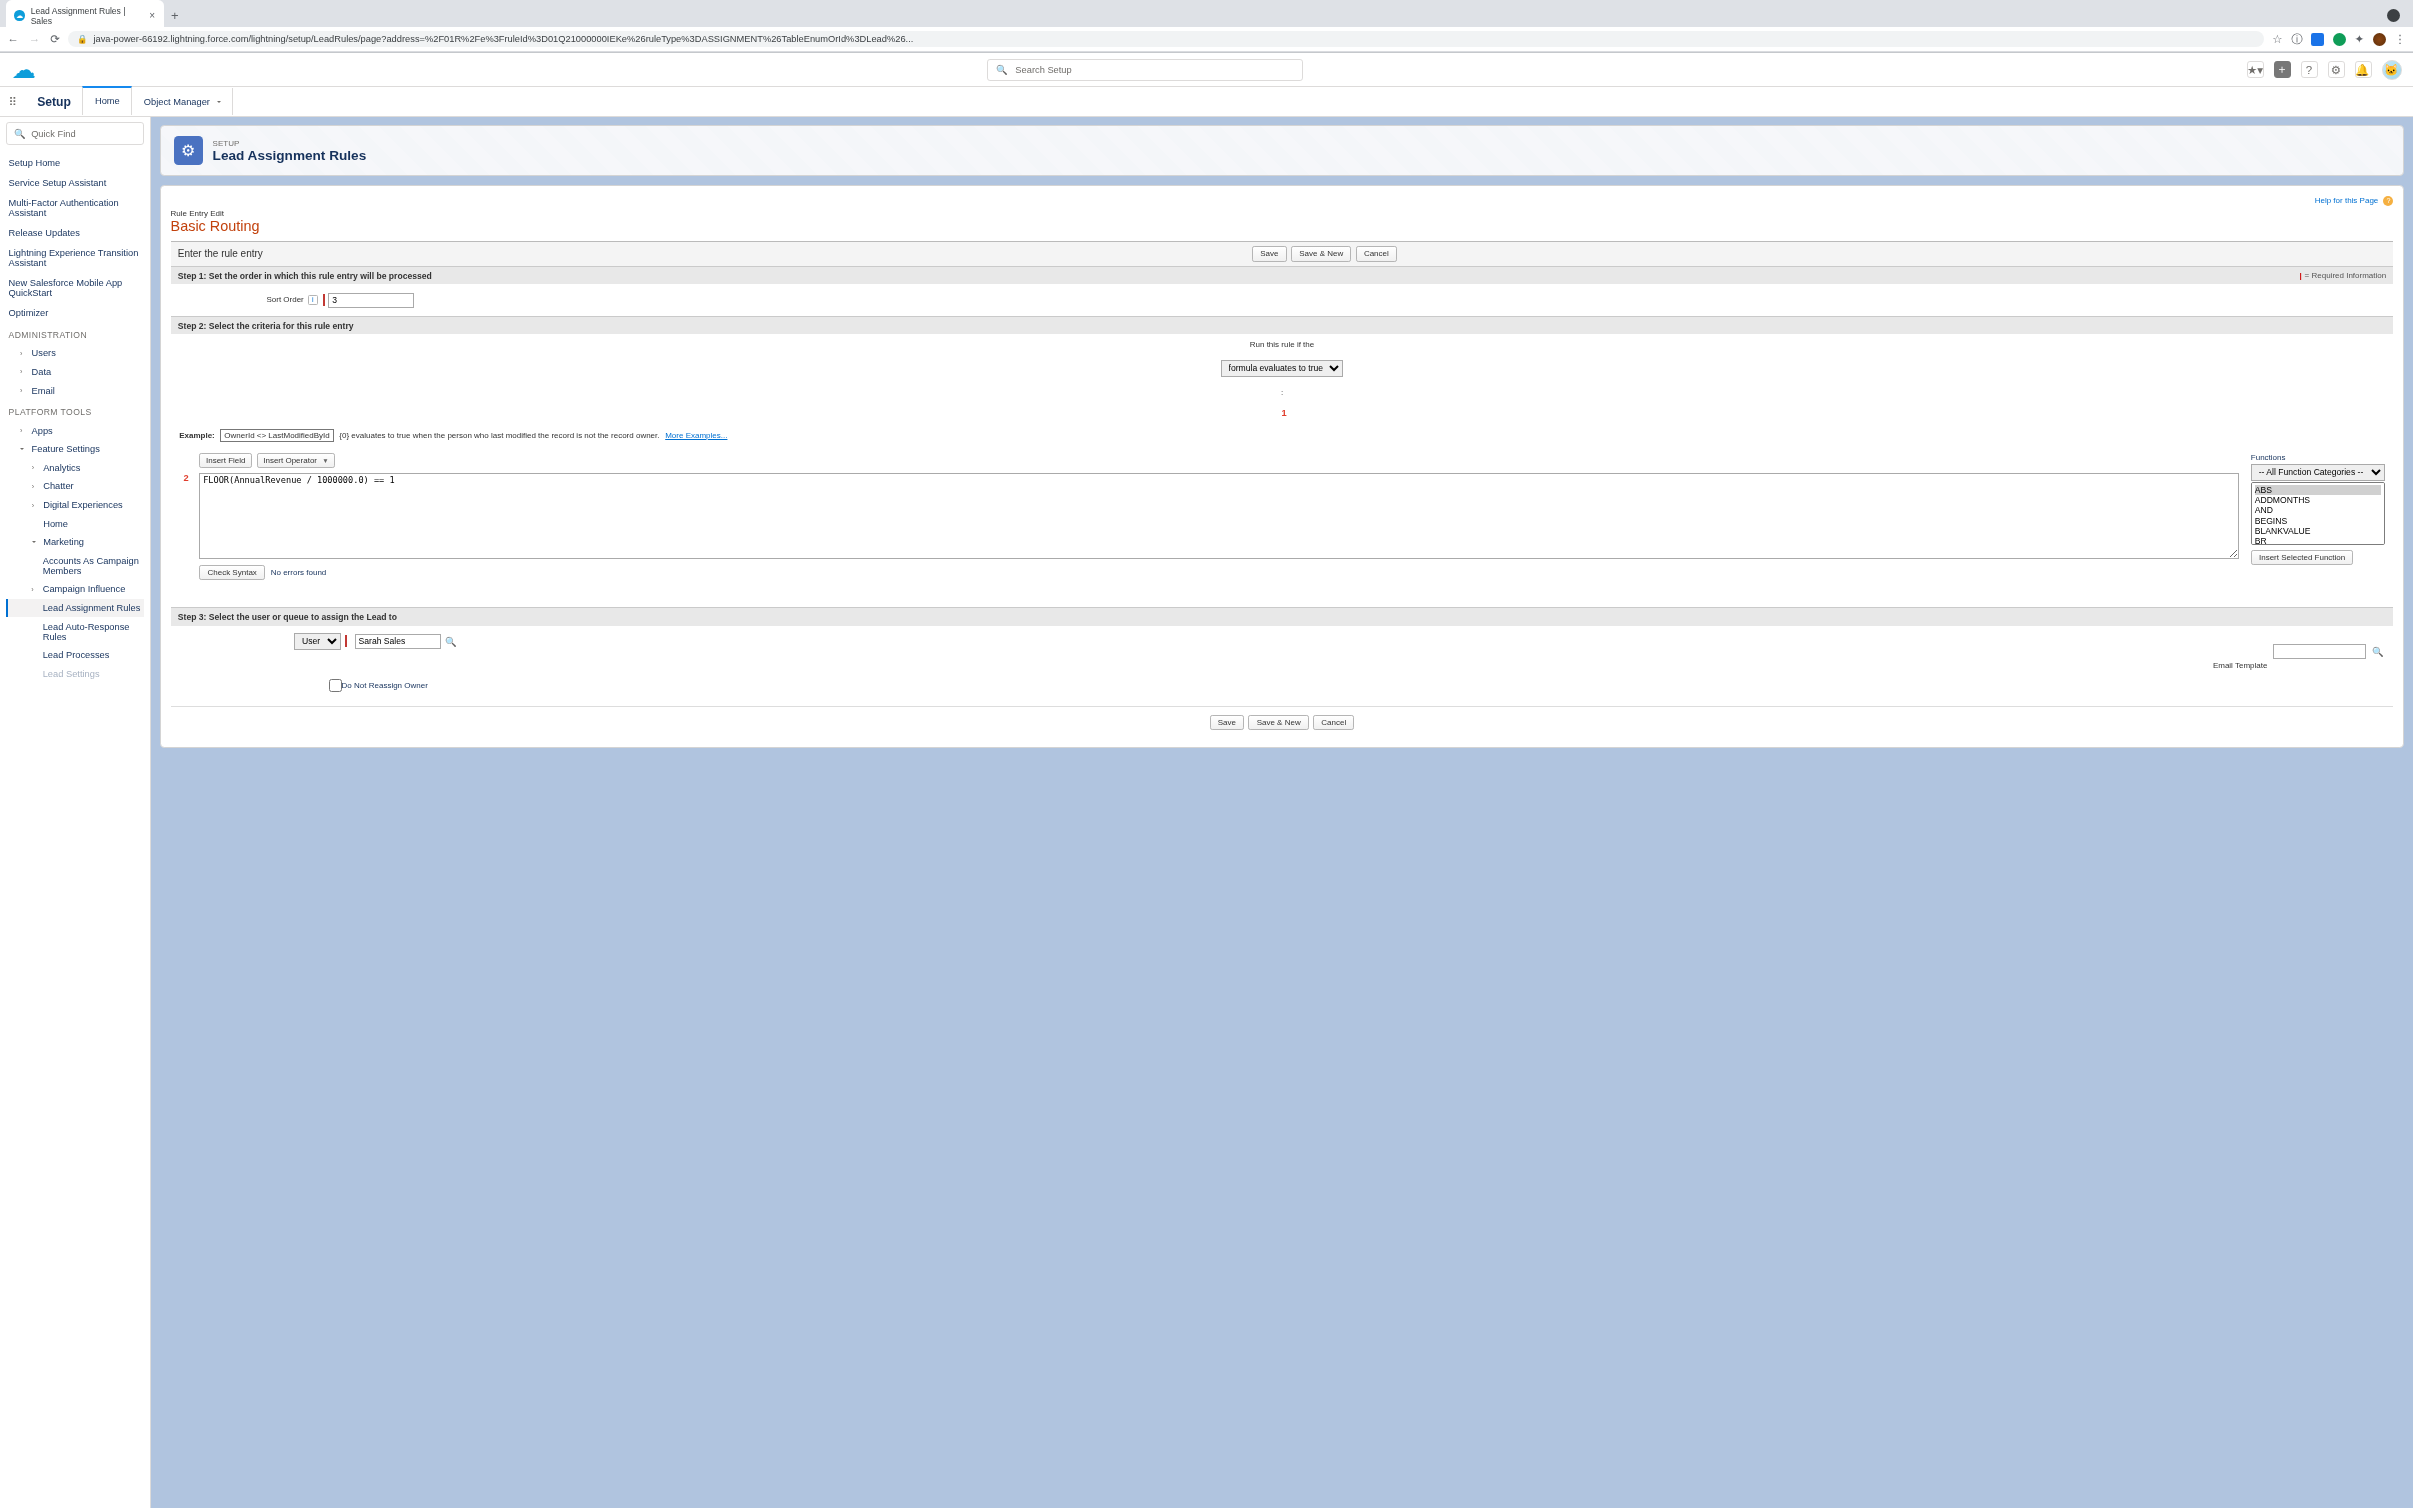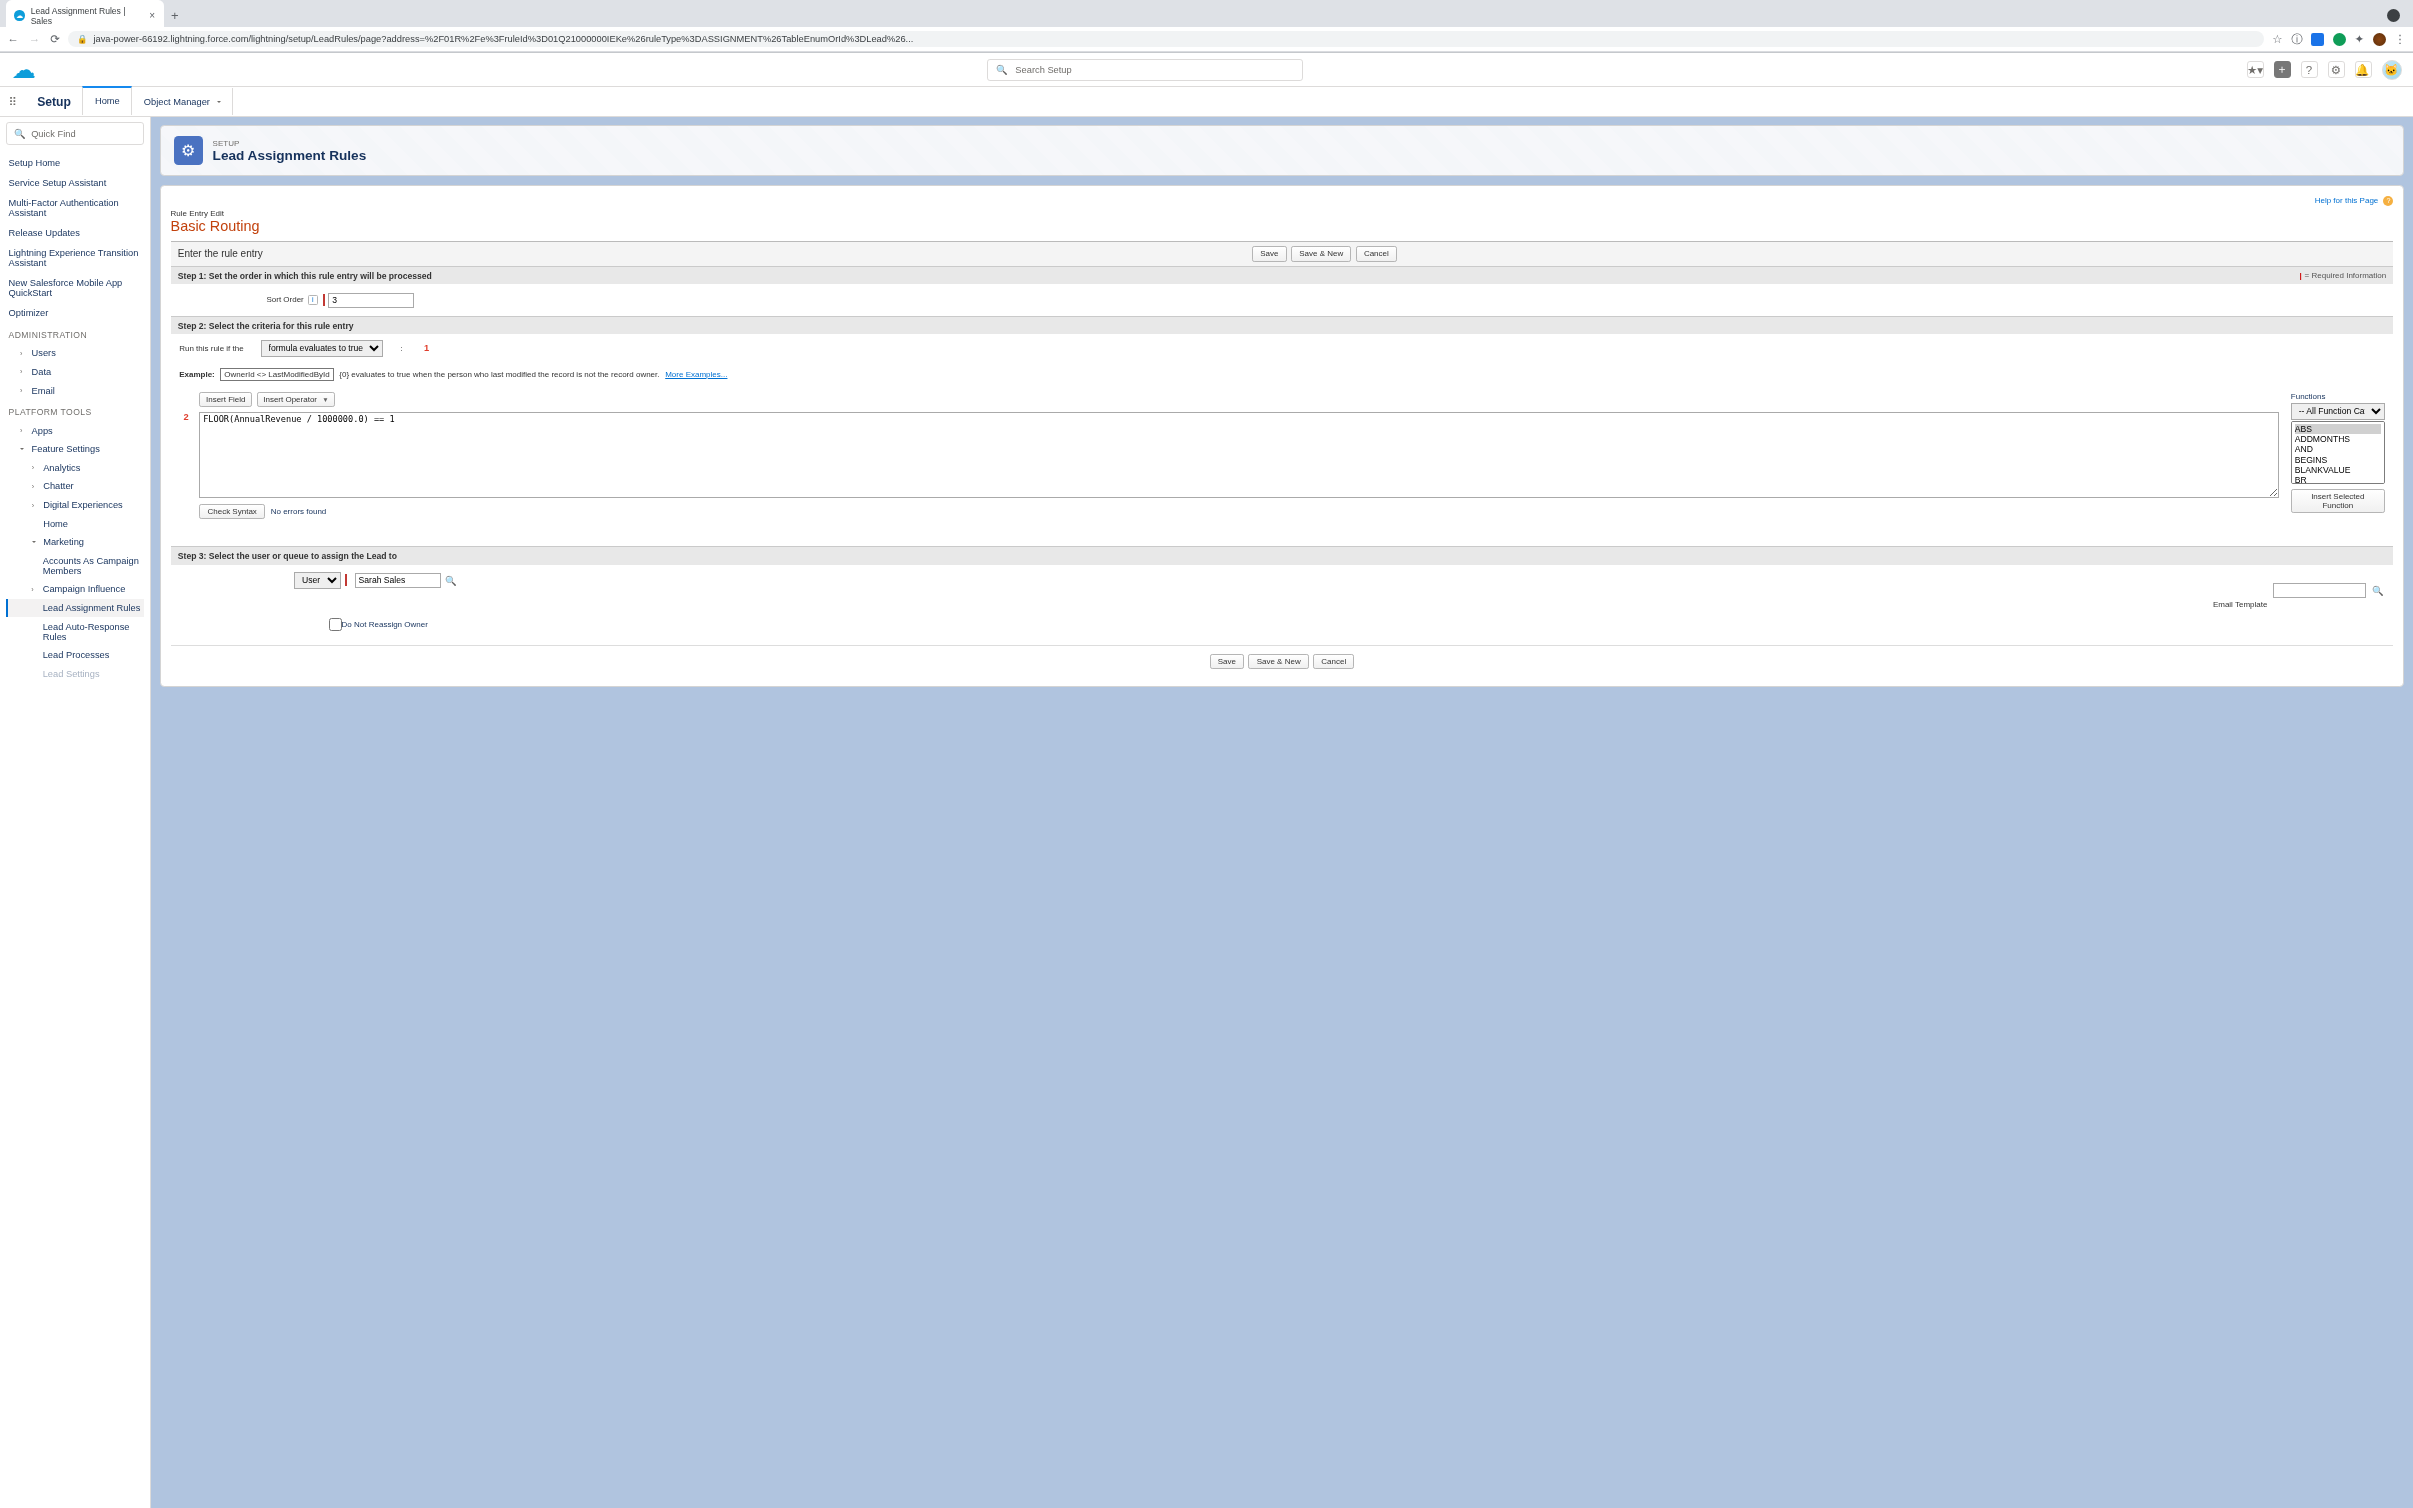--- a/index.html
+++ b/index.html
@@ -82,36 +82,36 @@
     .required-note { margin-left: auto; font-size: 8px; font-weight: 400; color: #555; }
     .required-note .bar { color: #c00; font-weight: 700; margin-right: 2.9px; }
     
     .form-row { padding: 8.6px; display: flex; align-items: center; }
     .form-label { width: 144px; text-align: right; font-size: 8px; color: #333; padding-right: 5.7px; }
     .info-icon { display: inline-block; width: 9.3px; height: 9.3px; border: 0.7px solid #b5b5b5; border-radius: 1.4px; background: #fff; color: #0070d2; font-size: 7.2px; text-align: center; line-height: 8.6px; margin-left: 2.2px; }
     .req-bar { display: inline-block; width: 2.2px; height: 11.5px; background: #c23934; margin-right: 2.9px; vertical-align: middle; }
     input[type=text], textarea, select { border: 0.7px solid #aaa; padding: 1.4px 2.9px; font-size: 8.6px; font-family: inherit; }
     select { background: #efefef; }
     
-    .criteria-select-row { padding: 5.7px 8.6px; font-size: 8px; color: #333; display: flex; align-items: center; gap: 17px; }
+    .criteria-select-row { padding: 5.7px 8.6px; font-size: 8px; color: #333; display: flex; align-items: center; gap: 11px; flex-direction: column; }
     .red-callout { color: #e03e2d; font-weight: 700; font-size: 9.3px; margin-left: 4.3px; }
     
     .example-row { padding: 5.7px 8.6px; font-size: 8px; color: #333; display: flex; align-items: center; gap: 5.7px; }
     .example-box { border: 0.7px solid #777; padding: 0.7px 2.9px; background: #fff; }
     .example-link { color: #0070d2; text-decoration: underline; cursor: pointer; }
     
     .formula-area { display: flex; gap: 11.5px; padding: 5.7px 8.6px; }
     .formula-left { flex: 1; }
     .formula-btns { display: flex; gap: 4.3px; margin-bottom: 4.3px; }
     .btn-dd { background: linear-gradient(#fff, #f0f0f0); border: 0.7px solid #b5b5b5; border-radius: 2.2px; padding: 2.2px 5.7px; font-size: 8px; color: #333; cursor: pointer; }
     .btn-dd .chev { margin-left: 2.9px; font-size: 6.5px; color: #666; }
     .formula-text { width: 100%; height: 86px; font-family: monospace; font-size: 8.6px; resize: both; }
     .check-row { margin-top: 4.3px; display: flex; align-items: center; gap: 5.7px; font-size: 8px; }
     
-    .functions-col { width: 94px; }
+    .functions-col { width: 134px; }
     .functions-col .flabel { font-size: 8px; margin-bottom: 2.2px; }
     .func-select { width: 100%; font-size: 8.6px; margin-bottom: 1.4px; }
     .func-list { width: 100%; height: 63px; border: 0.7px solid #7c7c7c; font-size: 8.6px; background: #fff; }
     .func-list option.sel { background: #d0d0d0; }
     .insert-func-btn { margin-top: 4.3px; }
     
     .step3-row { padding: 7.2px 8.6px; display: flex; align-items: flex-start; }
     .step3-left { display: flex; align-items: center; gap: 4.3px; }
     .lookup-icon { width: 13px; height: 13px; display:inline-flex; align-items:center; justify-content:center; cursor:pointer; font-size: 9.3px; }
     .reassign-row { margin-top: 2px; font-size: 8px; display:flex; align-items:center; gap:0; padding-left: 158px; }

